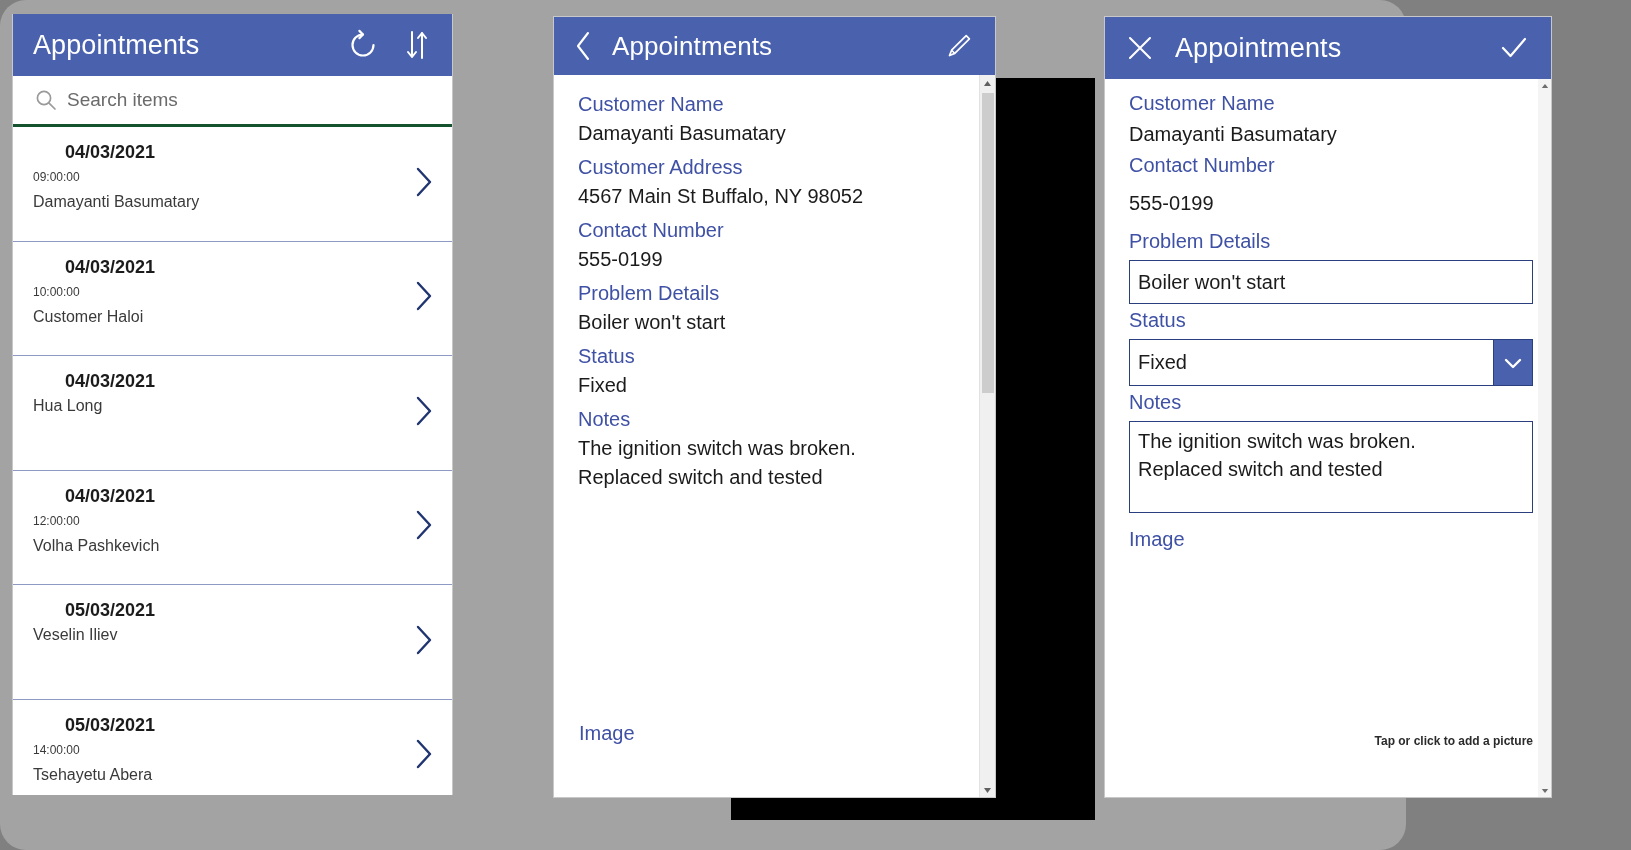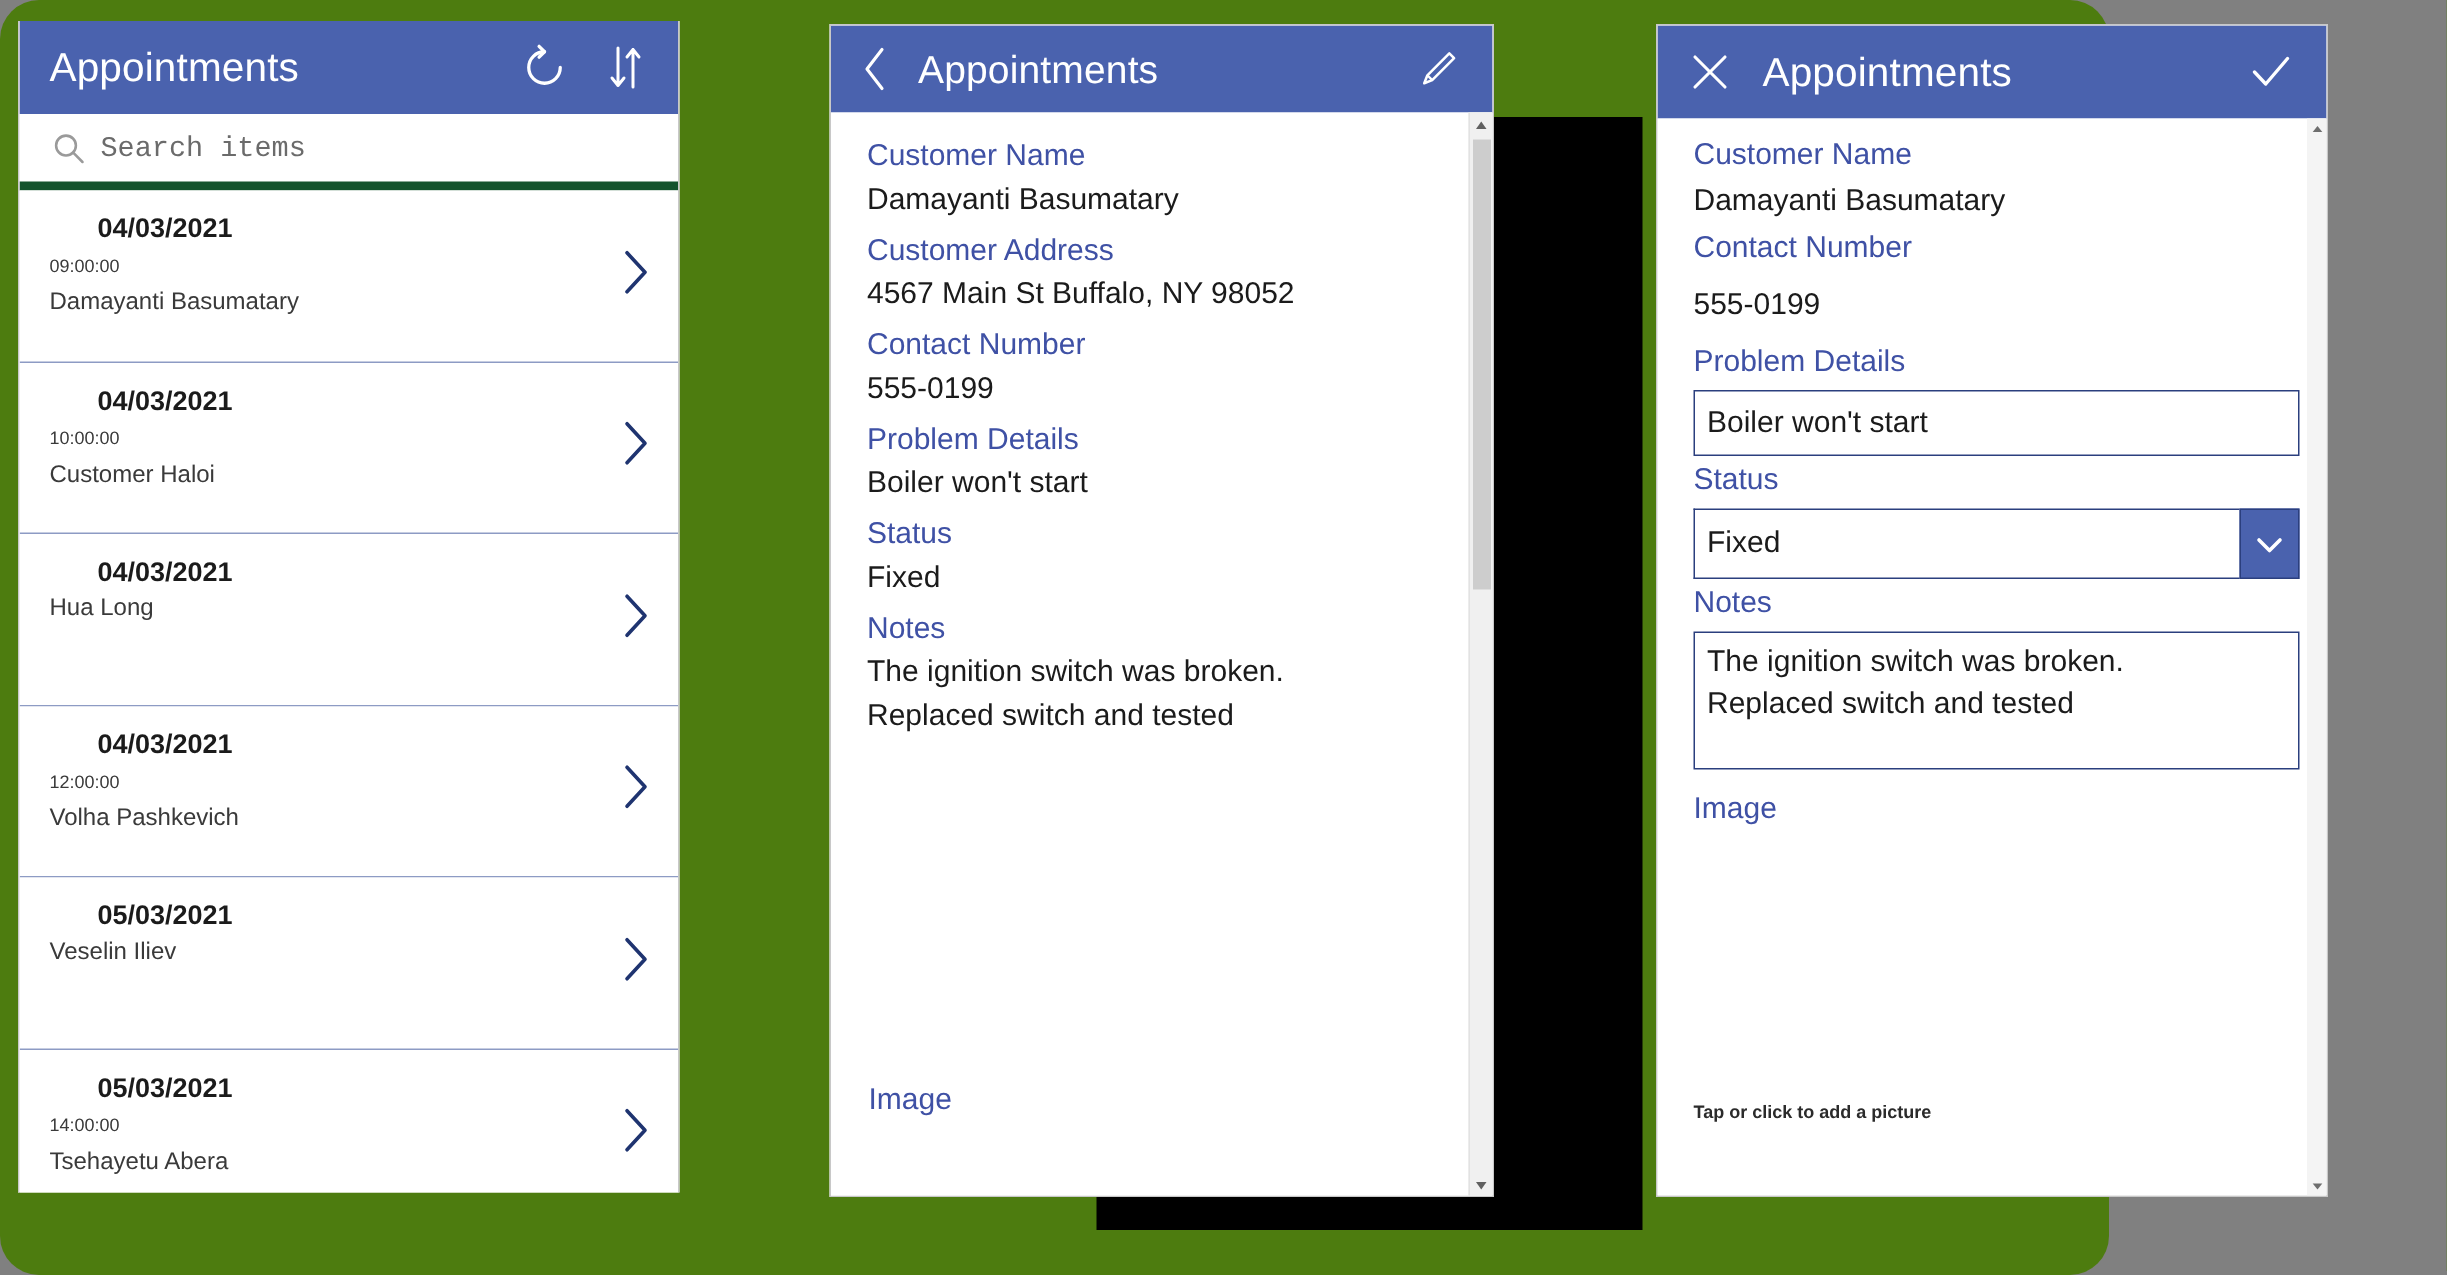--- a/index.html
+++ b/index.html
@@ -9,21 +9,21 @@
     width: 1631px;
     height: 850px;
     overflow: hidden;
     font-family: "Liberation Sans", sans-serif;
   }
 
   .stage {
     position: relative;
     width: 1406px;
     height: 850px;
-    background: #4d7c0f;
+    background: #a3a3a3;
     border-radius: 26px;
   }
 
   
   .black-backdrop {
     position: absolute;
     left: 731px;
     top: 78px;
     width: 364px;
     height: 742px;
@@ -78,24 +78,23 @@
     height: 62px;
     padding: 0 18px 0 20px;
   }
   #panel-list .panel-title { font-size: 27px; }
 
   .search-row {
     height: 51px;
     display: flex;
     align-items: center;
     padding: 0 12px 0 18px;
-    border-bottom: 6px solid #14532d;
-    background: #fff;
-    box-sizing: border-box;
-    font-family: Liberation Mono, monospace;
+    border-bottom: 3px solid #14532d;
+    background: #fff;
+    box-sizing: border-box;
   }
   .search-icon-wrap {
     width: 30px; height: 30px;
     display: flex; align-items: center; justify-content: center;
     flex: none;
     margin-right: 6px;
   }
   .search-text {
     font-size: 19px;
     color: #6b6b6b;
@@ -304,21 +303,21 @@
     padding: 10px 0 0 24px;
   }
   .img-drop {
     position: absolute;
     left: 24px;
     right: 18px;
     top: 625px;
     bottom: 6px;
     display: flex;
     align-items: flex-start;
-    justify-content: flex-start;
+    justify-content: flex-end;
     padding-top: 30px;
     cursor: pointer;
     box-sizing: border-box;
   }
   .img-drop-text {
     font-size: 12px;
     font-weight: bold;
     color: #2b2b2b;
   }
 

